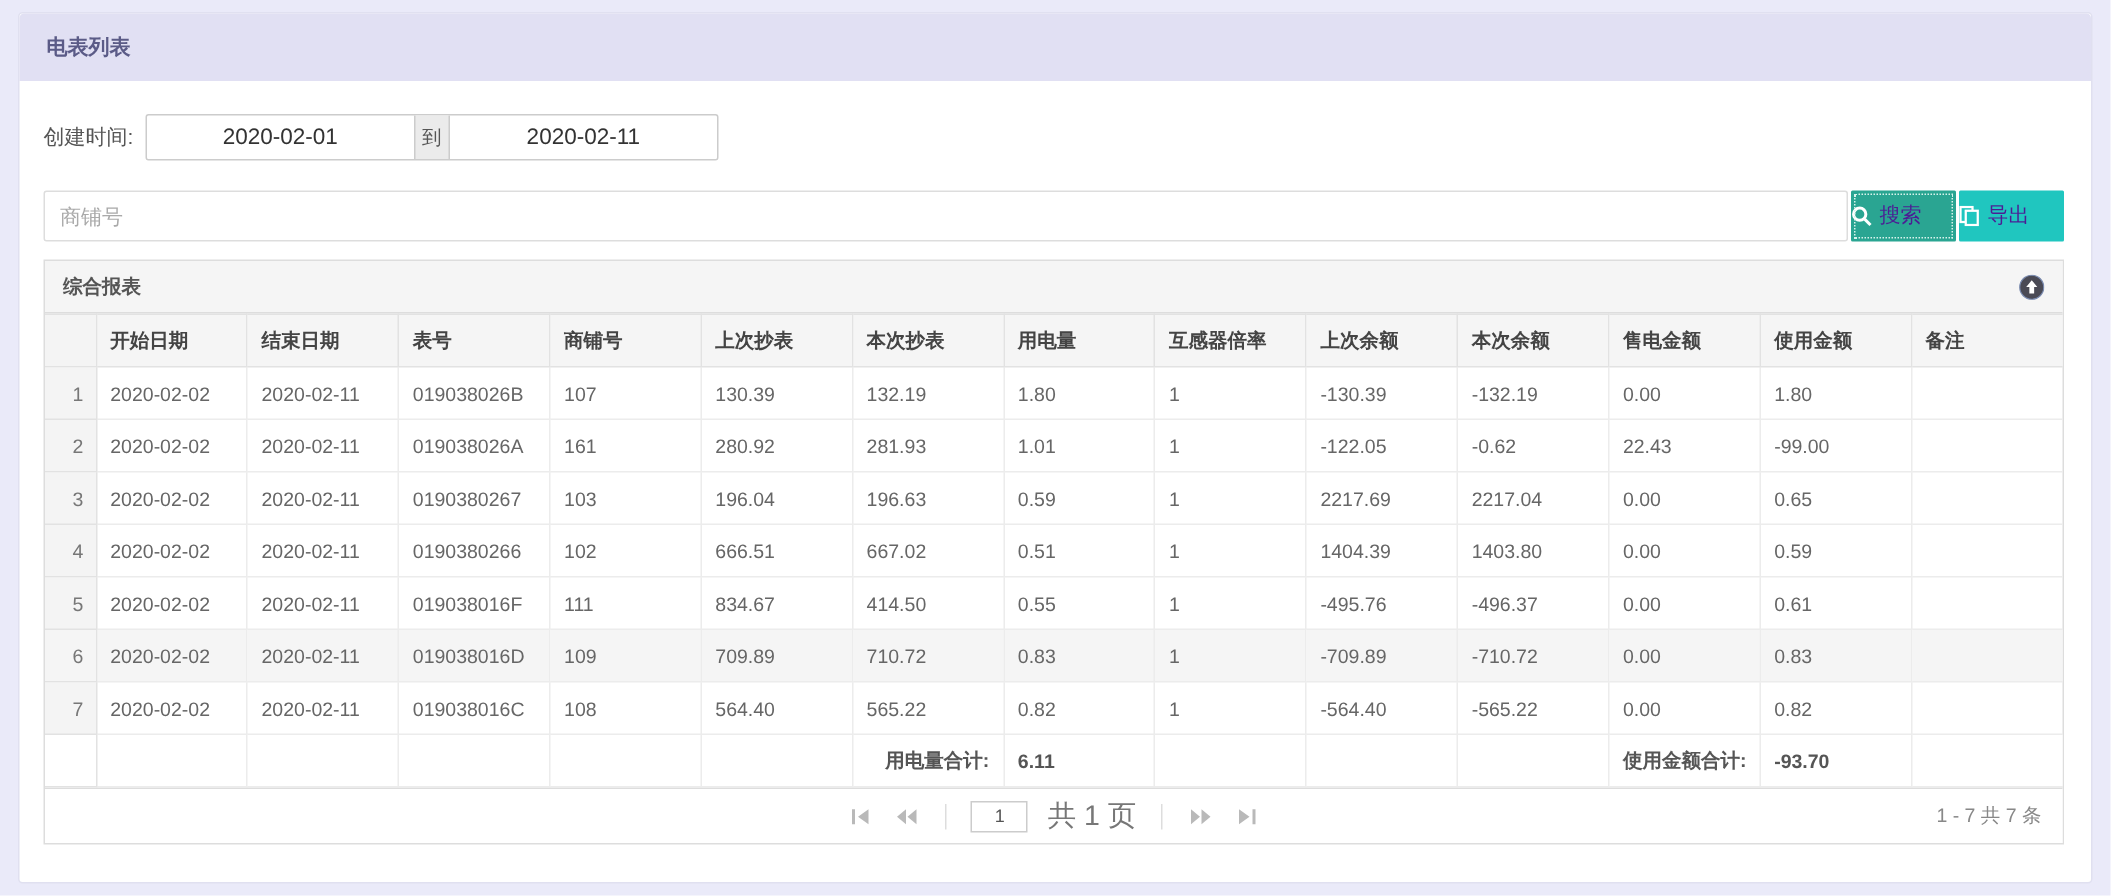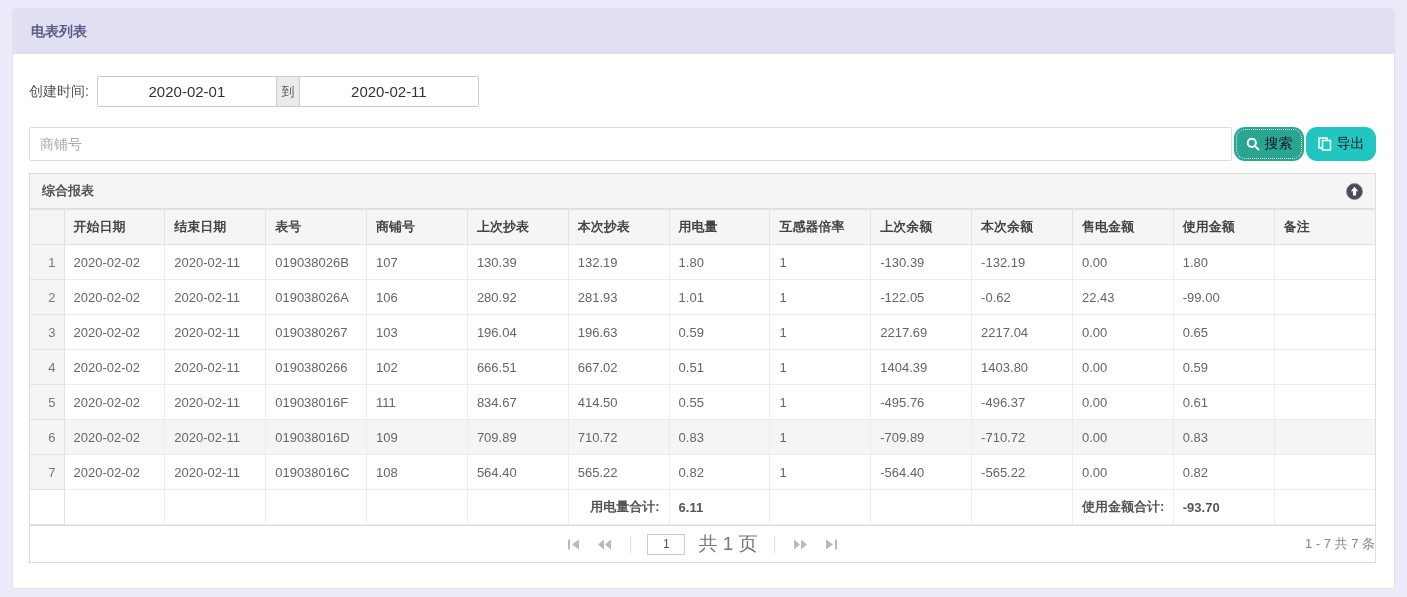--- a/index.html
+++ b/index.html
@@ -35,22 +35,22 @@
 
   
   .toolbar-row { display: flex; height: 34px; margin-bottom: 12px; }
   .search-input {
     flex: 1; border: 1px solid #ddd; border-radius: 2px; padding: 0 10px;
     font-size: 14px; color: #333; outline: none; font-family: inherit;
   }
   .search-input::placeholder { color: #aaa; }
   .btn {
     width: 70px; margin-left: 2px; border: none; cursor: pointer;
-    display: flex; align-items: center; justify-content: center; gap: 5px;
-    color: #0f172a; font-size: 14px; font-family: inherit; border-radius: 11px;
+    display: flex; align-items: center; justify-content: flex-start; gap: 5px;
+    color: #4c1d95; font-size: 14px; font-family: inherit; border-radius: 1px;
   }
   .btn-search { background: var(--search-color, #2aa592); outline: 1px dotted #d8f3ec; outline-offset: -3px; }
   .btn-export { background: var(--export-color, #20c6bf); }
 
   
   .panel { border: 1px solid #ddd; }
   .panel-header {
     height: 35px; background: #f5f5f5; border-bottom: 1px solid #ddd;
     display: flex; align-items: center; padding: 0 12px;
     font-size: 13px; font-weight: bold; color: #555;
@@ -83,21 +83,21 @@
     font-size: 12px; color: #777; background: #fff;
   }
   .pager-btn { background: none; border: none; cursor: pointer; display: flex; align-items: center; padding: 2px; }
   .pager-btn svg { fill: #b9b9b9; }
   .pager-sep { width: 1px; height: 17px; background: #ddd; margin: 0 3px; }
   .page-input {
     width: 38px; height: 21px; border: 1px solid #ccc; text-align: center;
     font-size: 12px; color: #555; font-family: inherit; outline: none;
   }
   .page-total { font-size: 19px; color: #777; }
-  .records { position: absolute; right: 0; font-size: 13px; color: #888; }
+  .records { position: absolute; right: 14px; font-size: 13px; color: #888; }
 </style>
 </head>
 <body>
 
 <div class="card">
   <div class="titlebar">电表列表</div>
 
   <div class="content">
 
     <div class="filter-row">
@@ -194,21 +194,21 @@
               <td>-132.19</td>
               <td>0.00</td>
               <td>1.80</td>
               <td></td>
             </tr>
             <tr>
               <td class="rownum">2</td>
               <td>2020-02-02</td>
               <td>2020-02-11</td>
               <td>019038026A</td>
-              <td>106</td>
+              <td>161</td>
               <td>280.92</td>
               <td>281.93</td>
               <td>1.01</td>
               <td>1</td>
               <td>-122.05</td>
               <td>-0.62</td>
               <td>22.43</td>
               <td>-99.00</td>
               <td></td>
             </tr>

